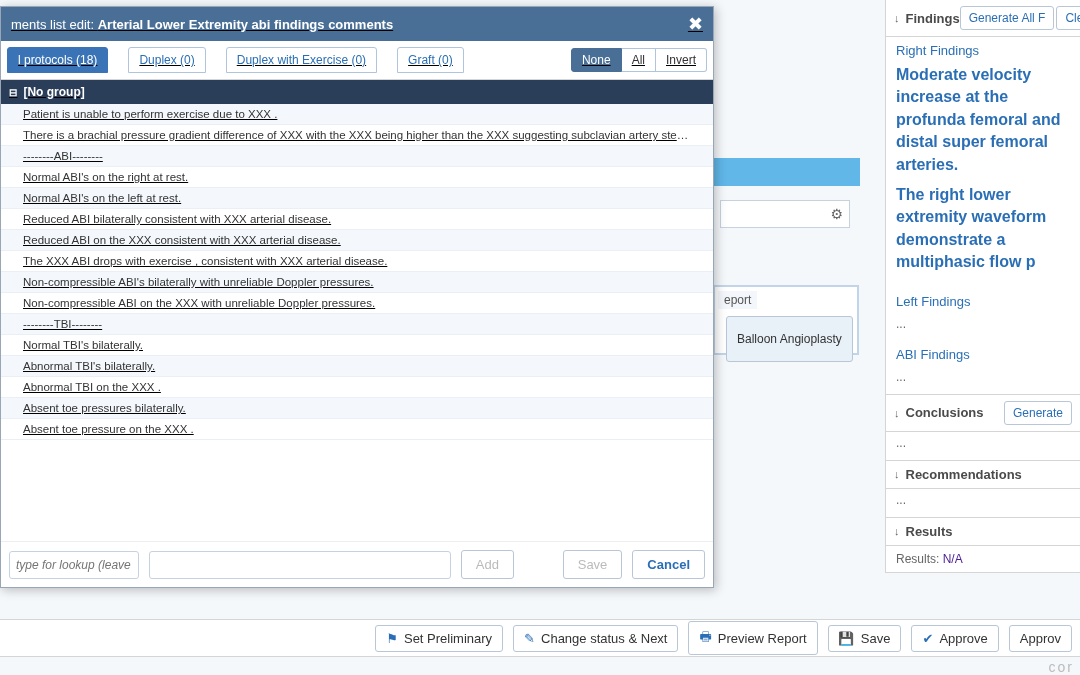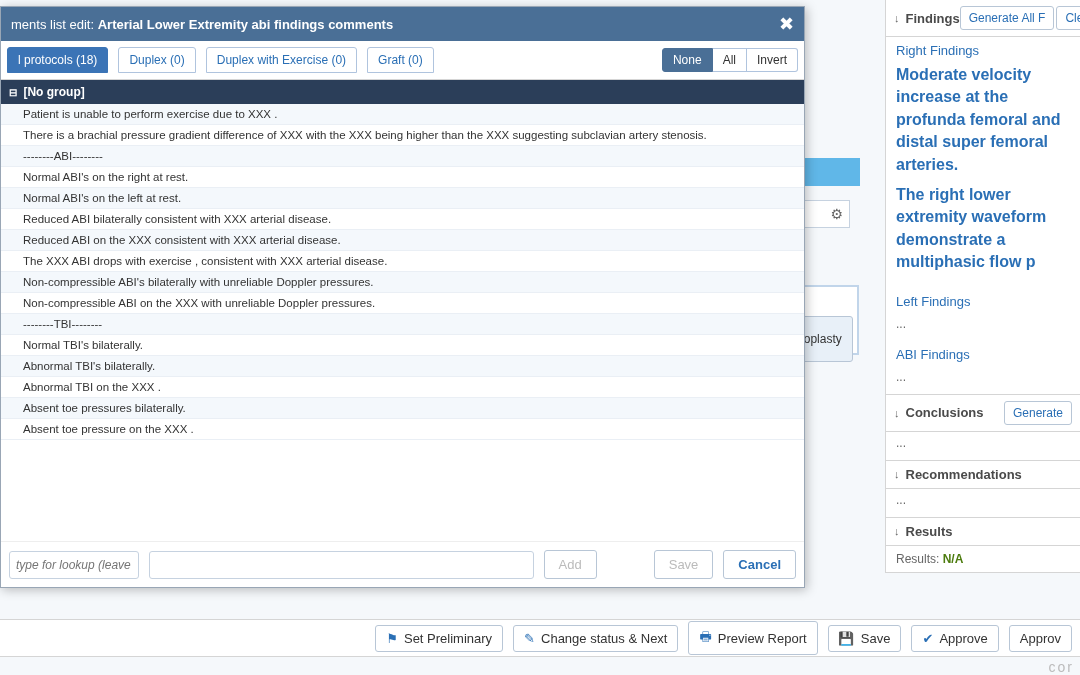--- a/index.html
+++ b/index.html
@@ -8,21 +8,21 @@
     
     .right-column { position: absolute; top: 0; right: 0; width: 195px; height: 610px; overflow: hidden; }
     .panel { background: #fff; border-left: 1px solid #d5d5d5; border-bottom: 1px solid #d5d5d5; }
     .panel-header { display: flex; align-items: center; padding: 6px 8px; font-size: 13px; font-weight: bold; color: #4a4a4a; border-bottom: 1px solid #d5d5d5; position: relative; }
     .panel-header .arrow { margin-right: 6px; font-size: 11px; color: #666; }
     .panel-header .gen-btn { margin-left: auto; background: #fff; border: 1px solid #b8c6d6; padding: 4px 8px; font-size: 12px; color: #2a6fb5; border-radius: 3px; cursor: pointer; }
     .section-label { color: #2a6fb5; font-size: 13px; padding: 6px 10px 4px; }
     .section-text { color: #2a6fb5; font-weight: bold; font-size: 16px; padding: 2px 10px 6px; line-height: 1.4; }
     .placeholder-dots { color: #666; padding: 4px 10px 10px; font-size: 12px; }
     .result-line { padding: 6px 10px; font-size: 12px; color: #666; }
-    .result-val { color: #4d7c0f; font-weight: bold; }
+    .result-val { color: #4c1d95; }
     .two-btn { display: flex; gap: 4px; }
     .two-btn .gen-btn { flex: 1; white-space: nowrap; }
 
     
     .bottom-toolbar { position: absolute; bottom: 18px; left: 0; right: 0; height: 38px; background: #fff; border-top: 1px solid #d5d5d5; border-bottom: 1px solid #d5d5d5; display: flex; align-items: center; justify-content: flex-end; gap: 10px; padding: 0 8px; }
     .toolbar-btn { display: flex; align-items: center; gap: 6px; background: #fff; border: 1px solid #b8c6d6; padding: 5px 10px; font-size: 13px; color: #333; border-radius: 3px; cursor: pointer; }
     .toolbar-btn .ico { color: #2a6fb5; font-size: 13px; }
 
     
     .brand { position: absolute; bottom: 0; right: 0; font-size: 14px; color: #bbb; letter-spacing: 2px; padding: 0 6px; }
@@ -31,26 +31,26 @@
     .middle-area { position: absolute; top: 0; left: 0; width: 885px; height: 610px; }
     .balloon { position: absolute; top: 316px; left: 726px; background: #e8f0f8; border: 1px solid #b8c6d6; padding: 15px 10px; font-size: 12px; color: #333; border-radius: 3px; }
     .gear-box { position: absolute; top: 200px; left: 720px; width: 130px; height: 28px; background: #fff; border: 1px solid #c6d2e0; display:flex; align-items:center; justify-content:flex-end; padding:0 6px; }
     .gear-box .gear { color:#666; font-size: 14px; }
     .blue-strip { position: absolute; top: 158px; left: 0; width: 860px; height: 28px; background: #60b7e8; }
     .border-box1 { position: absolute; top: 285px; left: 713px; width: 146px; height: 70px; border: 2px solid #c1d5ea; background:#fff; }
     .report-tab { position:absolute; top:291px; left:718px; font-size:12px; color:#555; background:#f3f6fa; padding:2px 6px; }
     .resize-handle { position: absolute; bottom: 80px; left: 540px; font-size: 10px; color: #999; letter-spacing: 1px; }
 
     
-    .modal { position: absolute; top: 6px; left: 0; width: 805px; height: 582px; background: #fff; border: 1px solid #99a6b5; box-shadow: 2px 2px 10px rgba(0,0,0,0.25); z-index: 100; }
+    .modal { position: absolute; top: 6px; left: 0; width: 714px; height: 582px; background: #fff; border: 1px solid #99a6b5; box-shadow: 2px 2px 10px rgba(0,0,0,0.25); z-index: 100; text-decoration: underline; }
     .modal-header { background: #4a6f96; color: #fff; font-size: 13px; padding: 6px 10px; display: flex; align-items: center; }
     .modal-header .title { flex: 1; }
     .modal-header .title strong { font-weight: bold; }
     .modal-header .close { color: #fff; font-size: 18px; cursor: pointer; }
-    .modal-tabs { display: flex; align-items: center; padding: 6px; gap: 10px; border-bottom: 1px solid #d5d5d5; }
+    .modal-tabs { display: flex; align-items: center; padding: 6px; gap: 20px; border-bottom: 1px solid #d5d5d5; }
     .tab { border: 1px solid #b0c4de; padding: 5px 10px; font-size: 12px; color: #2a6fb5; background: #fff; border-radius: 3px 3px 0 0; cursor: pointer; }
     .tab.active { background: #3b74b6; color: #fff; border-color: #3b74b6; }
     .tab-right { margin-left: auto; display: flex; }
     .seg-btn { border: 1px solid #b0c4de; padding: 4px 10px; font-size: 12px; cursor: pointer; background:#fff; color:#333; }
     .seg-btn:first-child { border-radius: 3px 0 0 3px; }
     .seg-btn:last-child { border-radius: 0 3px 3px 0; }
     .seg-btn.active { background: #4a6f96; color: #fff; border-color:#4a6f96; }
     .seg-btn + .seg-btn { border-left: none; }
 
     .group-header { background: #2b3e59; color: #fff; font-size: 12px; padding: 5px 8px; display: flex; align-items: center; gap: 6px; font-weight:bold; }

